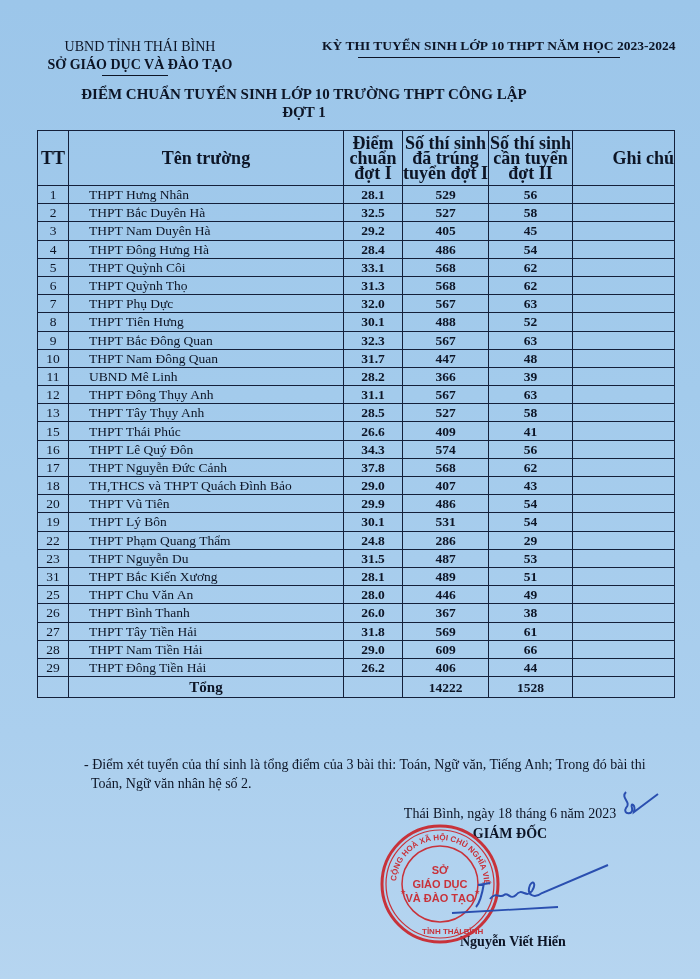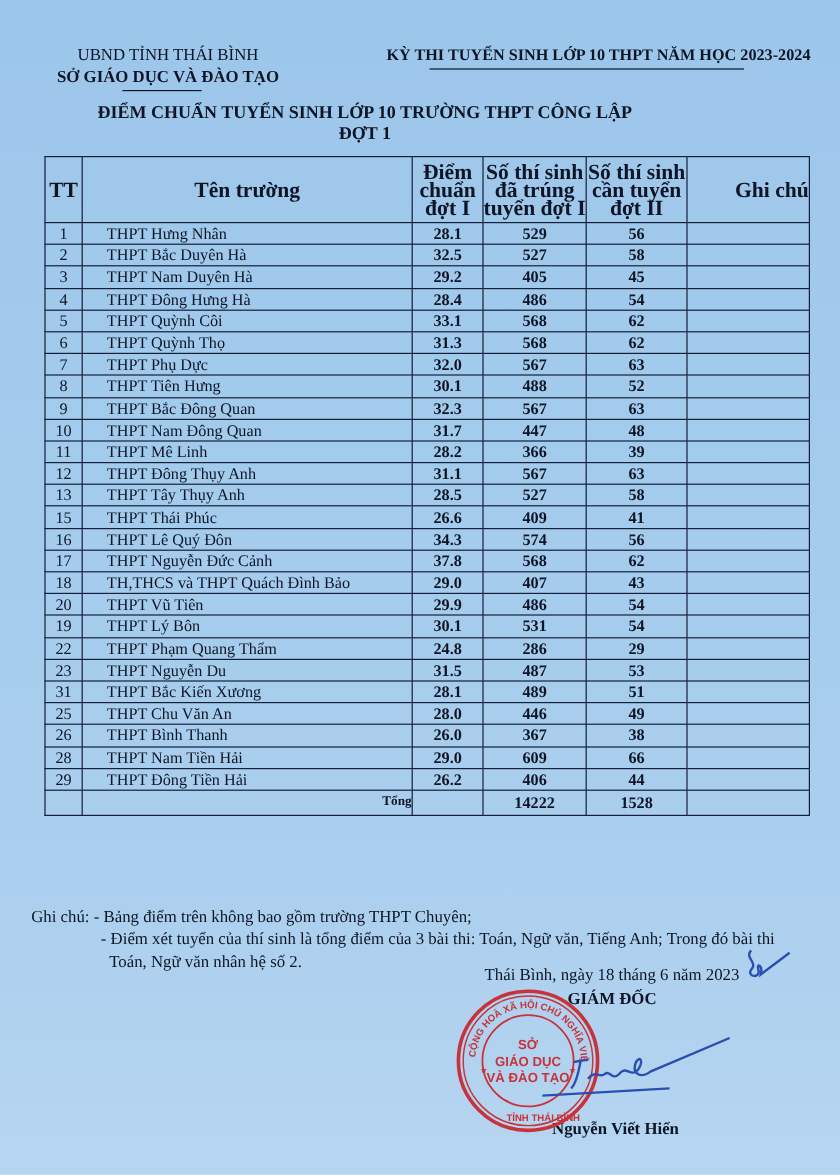--- a/index.html
+++ b/index.html
@@ -22,21 +22,21 @@
     }
     td, th { border: 1.5px solid #14203a; padding: 0; height: 17.2px; line-height: 17px; }
     th { font-weight: bold; font-size: 18px; line-height: 15px; height: 54px; text-align: center; }
     .c-tt { width: 30px; text-align: center; }
     .c-name { width: 254px; text-align: left; padding-left: 20px; }
     .c-score { width: 58px; text-align: center; font-weight: bold; }
     .c-admit { width: 85px; text-align: center; font-weight: bold; }
     .c-need { width: 83px; text-align: center; font-weight: bold; }
     .c-note { text-align: right; }
     tr.total td { height: 20px; font-weight: bold; }
-    tr.total .lbl { text-align: right; font-size: 11px; }
+    tr.total .lbl { text-align: center; font-size: 15px; }
     .notes { position: absolute; left: 26px; top: 755px; font-size: 14px; line-height: 19px; }
     .notes .n2 { padding-left: 58px; }
     .notes .n3 { padding-left: 65px; }
     .sig { position: absolute; left: 400px; top: 806px; width: 220px; text-align: center; font-size: 14px; }
     .sig .date { }
     .sig .role { font-weight: bold; margin-top: 4px; }
     .sig .name { font-weight: bold; position: absolute; top: 128px; left: 60px; }
     .stamp { position: absolute; left: 378px; top: 822px; width: 124px; height: 124px; }
     .ink { position: absolute; }
   </style>
@@ -144,21 +144,21 @@
       <tr>
         <td class="c-tt">10</td>
         <td class="c-name">THPT Nam Đông Quan</td>
         <td class="c-score">31.7</td>
         <td class="c-admit">447</td>
         <td class="c-need">48</td>
         <td class="c-note"></td>
       </tr>
       <tr>
         <td class="c-tt">11</td>
-        <td class="c-name">THPT Mê Linh</td>
+        <td class="c-name">UBND Mê Linh</td>
         <td class="c-score">28.2</td>
         <td class="c-admit">366</td>
         <td class="c-need">39</td>
         <td class="c-note"></td>
       </tr>
       <tr>
         <td class="c-tt">12</td>
         <td class="c-name">THPT Đông Thụy Anh</td>
         <td class="c-score">31.1</td>
         <td class="c-admit">567</td>
@@ -252,20 +252,28 @@
         <td class="c-admit">446</td>
         <td class="c-need">49</td>
         <td class="c-note"></td>
       </tr>
       <tr>
         <td class="c-tt">26</td>
         <td class="c-name">THPT Bình Thanh</td>
         <td class="c-score">26.0</td>
         <td class="c-admit">367</td>
         <td class="c-need">38</td>
+        <td class="c-note"></td>
+      </tr>
+      <tr>
+        <td class="c-tt">27</td>
+        <td class="c-name">THPT Tây Tiền Hải</td>
+        <td class="c-score">31.8</td>
+        <td class="c-admit">569</td>
+        <td class="c-need">61</td>
         <td class="c-note"></td>
       </tr>
       <tr>
         <td class="c-tt">28</td>
         <td class="c-name">THPT Nam Tiền Hải</td>
         <td class="c-score">29.0</td>
         <td class="c-admit">609</td>
         <td class="c-need">66</td>
         <td class="c-note"></td>
       </tr>
@@ -284,21 +292,20 @@
       <td class="lbl">Tổng</td>
       <td></td>
       <td class="c-admit">14222</td>
       <td class="c-need">1528</td>
       <td></td>
     </tr>
   </tfoot>
 </table>
 
 <div class="notes">
-  <div>Ghi chú: - Bảng điểm trên không bao gồm trường THPT Chuyên;</div>
   <div class="n2">- Điểm xét tuyển của thí sinh là tổng điểm của 3 bài thi: Toán, Ngữ văn, Tiếng Anh; Trong đó bài thi</div>
   <div class="n3">Toán, Ngữ văn nhân hệ số 2.</div>
 </div>
 
 <svg class="ink" style="left:618px;top:788px" width="44" height="34" viewBox="0 0 44 34">
   <path d="M8 4 C2 10, 14 14, 8 20 C4 26, 16 28, 14 20 C12 14, 18 16, 16 24 L40 6" stroke="#2a4fb0" stroke-width="2" fill="none"></path>
 </svg>
 
 <div class="sig">
   <div class="date">Thái Bình, ngày 18 tháng 6 năm 2023</div>

